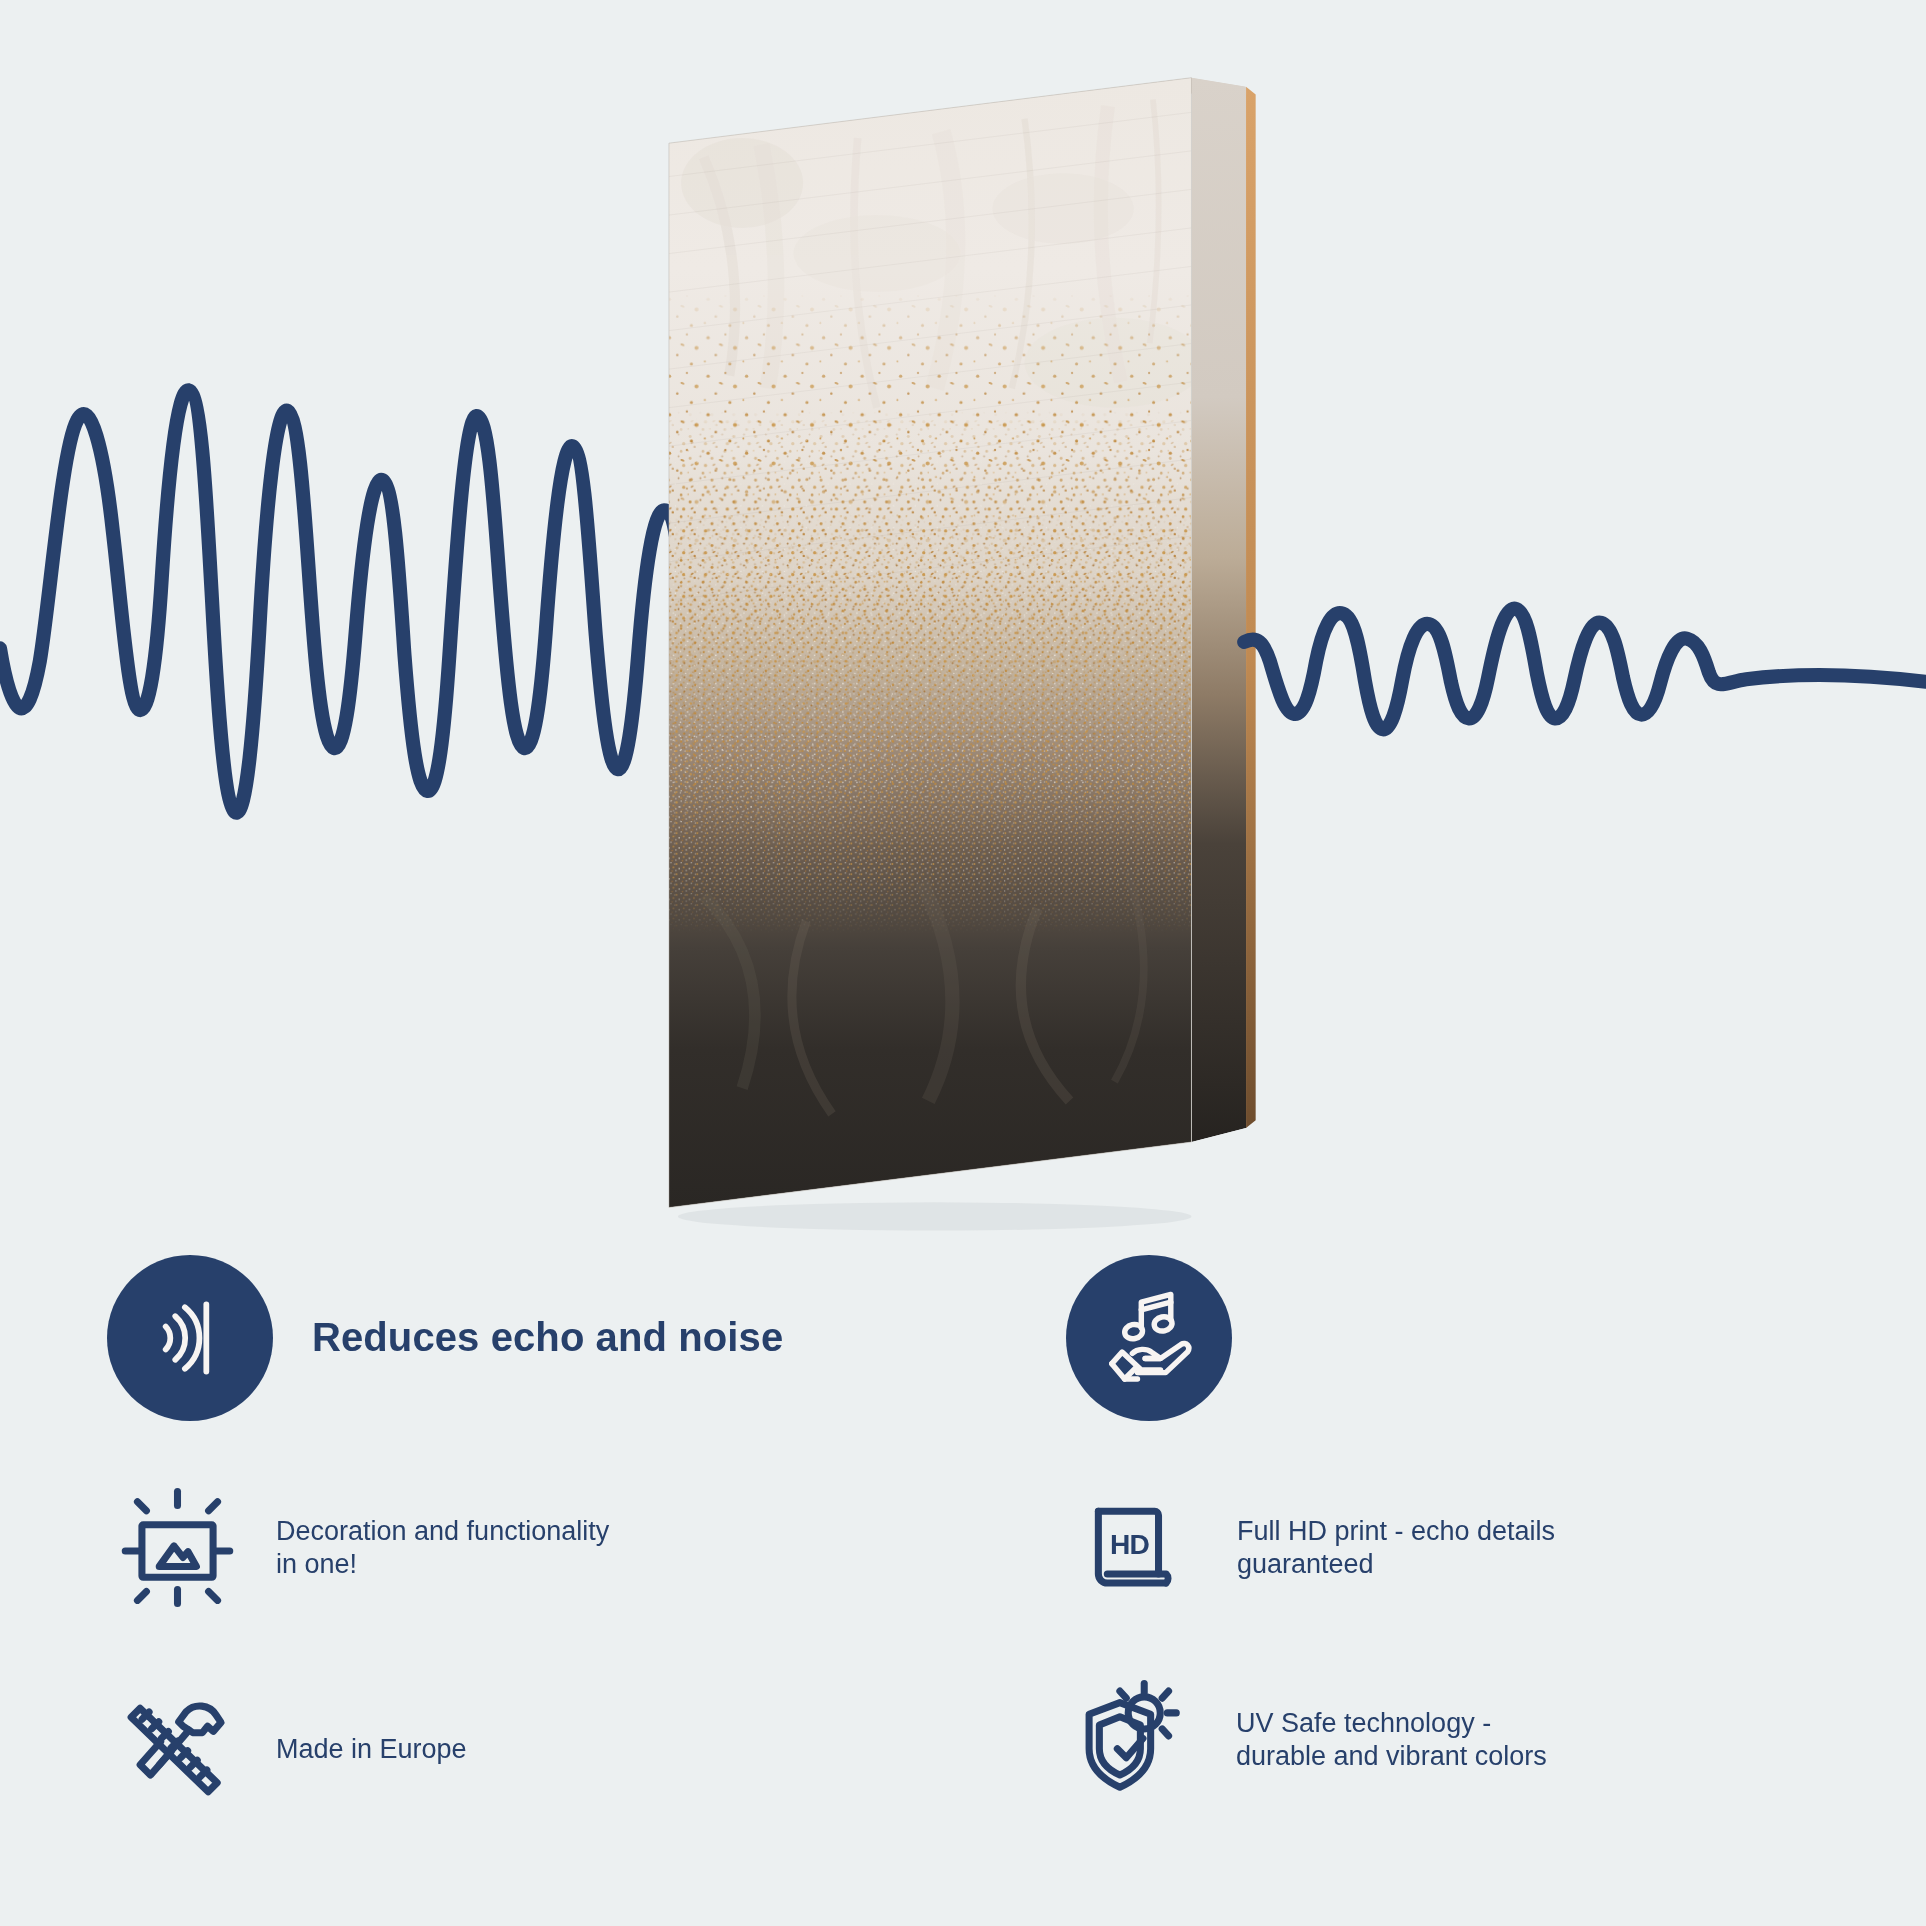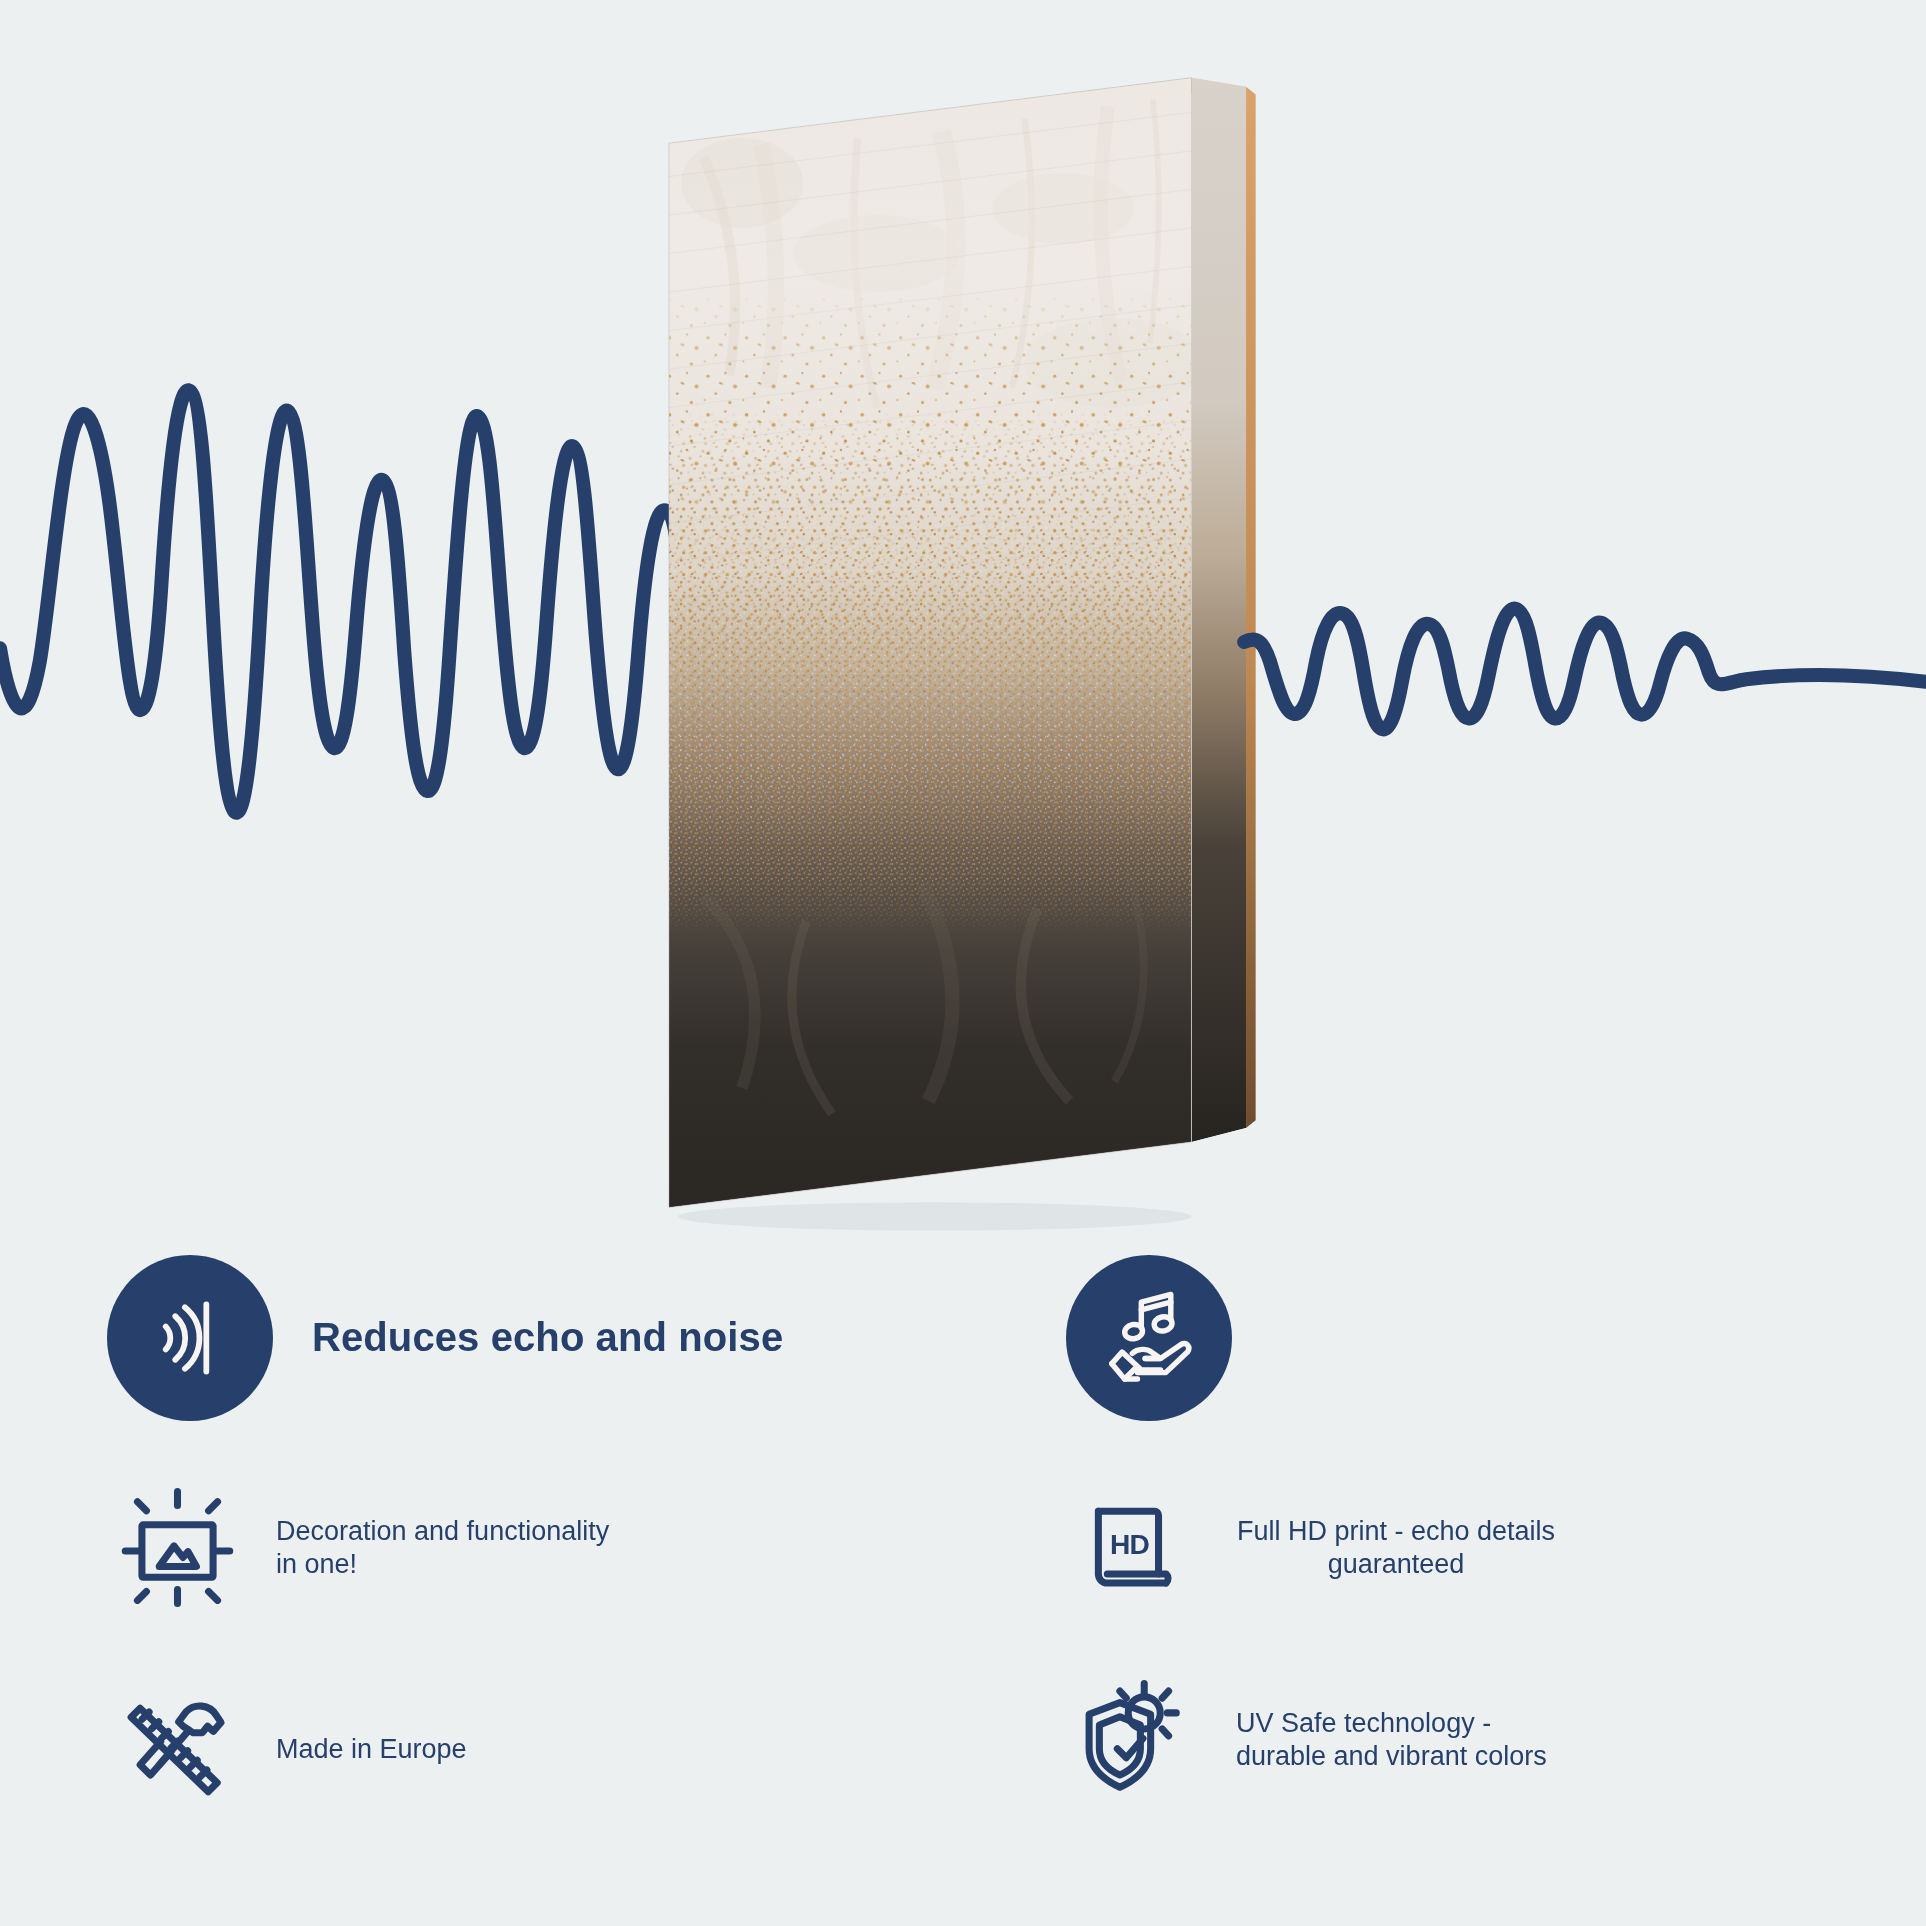--- a/index.html
+++ b/index.html
@@ -375,21 +375,21 @@
             <path d="M35,180 L49,166"></path>
             <path d="M160,180 L146,166"></path>
           </g>
         </svg>
       </div>
       <div class="gap-sm"></div>
       <div class="feat-text-reg">Decoration and functionality
 in one!</div>
     </div>
 
-    <div class="feat-row" style="left:1071px; top:257px;text-align:center;">
+    <div class="feat-row" style="left:1071px; top:257px;">
       <div class="line-icon">
         <svg width="112" height="119" viewBox="0 0 175 185">
           <g fill="none" stroke="#27406B" stroke-width="11" stroke-linecap="round" stroke-linejoin="round">
 
             <path d="M24,36 L112,36 A6,6 0 0 1 118,42 L118,134"></path>
             <path d="M24,36 L24,134 A14,14 0 0 0 38,148 L128,148"></path>
             <path d="M38,134 L130,134 A10,10 0 0 1 130,148"></path>
           </g>
           <text x="42" y="103" font-family="'Liberation Sans', sans-serif" font-size="44" font-weight="bold" fill="#27406B" letter-spacing="-1">HD</text>
         </svg>

